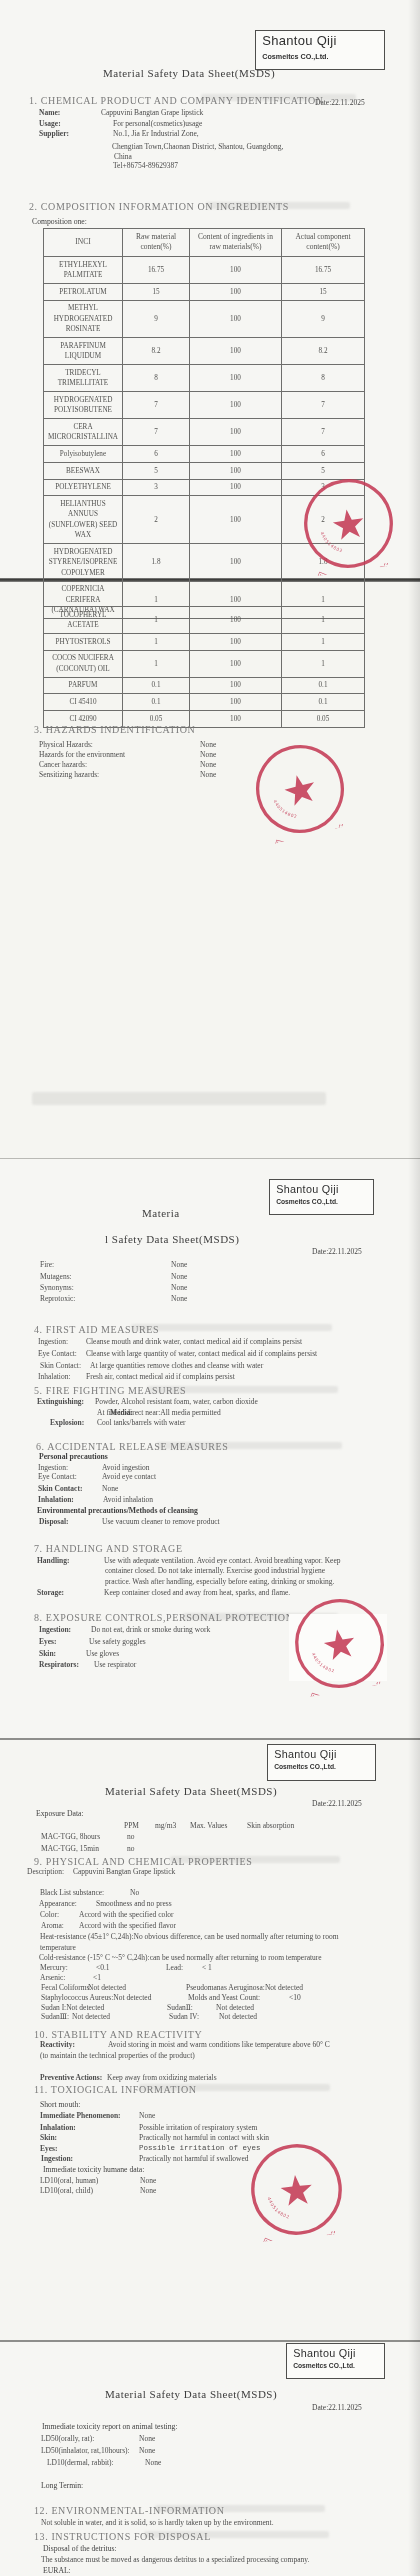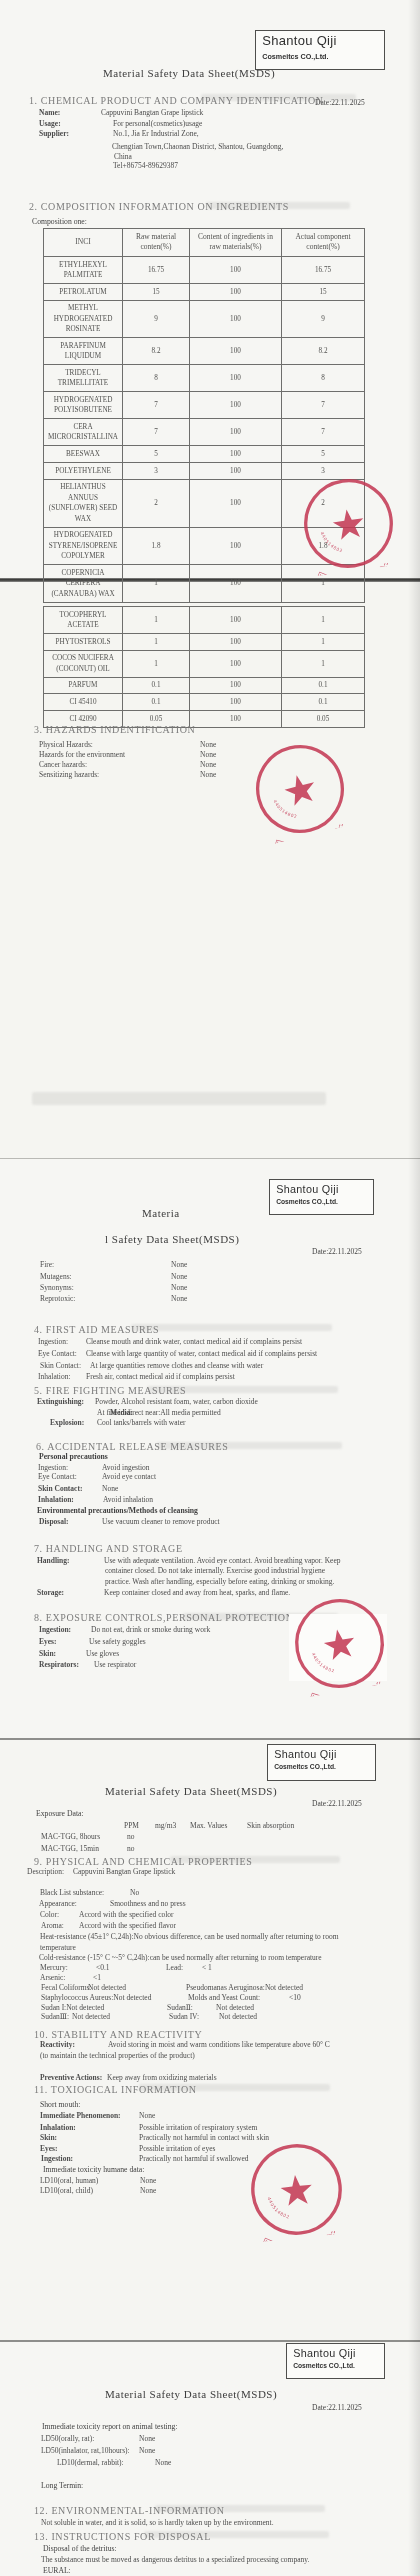--- a/index.html
+++ b/index.html
@@ -160,20 +160,26 @@
         </tr>
 
 
         <tr>
           <td>CERA MICROCRISTALLINA</td>
           <td>7</td>
           <td>100</td>
           <td>7</td>
         </tr>
 
+        <tr>
+          <td>Polyisobutylene</td>
+          <td>6</td>
+          <td>100</td>
+          <td>6</td>
+        </tr>
 
         <tr>
           <td>BEESWAX</td>
           <td>5</td>
           <td>100</td>
           <td>5</td>
         </tr>
 
         <tr>
           <td>POLYETHYLENE</td>
@@ -436,21 +442,21 @@
   <div class="line" style="left:27px;top:1867px;">
     <span>Description:</span>
     <span class="v" style="left:46px;">Cappuvini Bangtan Grape lipstick</span>
   </div>
   <div class="line" style="left:40px;top:1888px;">
     <span>Black List substance:</span>
     <span class="v" style="left:90px;">No</span>
   </div>
   <div class="line" style="left:39px;top:1899px;">
     <span>Appearance:</span>
-    <span class="v" style="left:71px;">Smoothness and no press</span>
+    <span class="v" style="left:57px;">Smoothness and no press</span>
   </div>
   <div class="line" style="left:40px;top:1910px;">
     <span>Color:</span>
     <span class="v" style="left:39px;">Accord with the specified color</span>
   </div>
   <div class="line" style="left:41px;top:1921px;">
     <span>Aroma:</span>
     <span class="v" style="left:38px;">Accord with the specified flavor</span>
   </div>
   <div class="line" style="left:40px;top:1932px;">Heat-resistance (45±1° C,24h):No obvious difference, can be used normally after returning to room</div>
@@ -509,21 +515,21 @@
   <div class="line" style="left:40px;top:2123px;">
     <span class="b">Inhalation:</span>
     <span class="v" style="left:99px;">Possible irritation of respiratory system</span>
   </div>
   <div class="line" style="left:40px;top:2133px;">
     <span class="b">Skin:</span>
     <span class="v" style="left:99px;">Practically not harmful in contact with skin</span>
   </div>
   <div class="line" style="left:40px;top:2144px;">
     <span class="b">Eyes:</span>
-    <span class="v" style="left:99px;">Possible irritation of eyes</span>
+    <span class="v" style="left:99px;font-family:Liberation Mono, monospace;">Possible irritation of eyes</span>
   </div>
   <div class="line" style="left:41px;top:2154px;">
     <span class="b">Ingestion:</span>
     <span class="v" style="left:98px;">Practically not harmful if swallowed</span>
   </div>
   <div class="line sub" style="left:43px;top:2165px;">Immediate toxicity humane data:</div>
   <div class="line" style="left:40px;top:2176px;">
     <span>LD10(oral, human)</span>
     <span class="v" style="left:100px;">None</span>
   </div>
@@ -545,21 +551,21 @@
 
   <div class="line sub" style="left:42px;top:2422px;">Immediate toxicity report on animal testing:</div>
   <div class="line" style="left:41px;top:2434px;">
     <span>LD50(orally, rat):</span>
     <span class="v" style="left:98px;">None</span>
   </div>
   <div class="line" style="left:41px;top:2446px;">
     <span>LD50(inhalator, rat,10hours):</span>
     <span class="v" style="left:98px;">None</span>
   </div>
-  <div class="line" style="left:57px;top:2458px;">
+  <div class="line" style="left:47px;top:2458px;">
     <span>LD10(dermal, rabbit):</span>
     <span class="v" style="left:98px;">None</span>
   </div>
   <div class="line sub" style="left:41px;top:2481px;">Long Termin:</div>
 
   <div class="smudge" style="left:155px;top:2505px;width:170px;height:6.7px;"></div>
   <div class="sec" style="left:34px;top:2505px;">12. ENVIRONMENTAL-INFORMATION</div>
   <div class="line" style="left:41px;top:2518px;">Not soluble in water, and it is solid, so is hardly taken up by the environment.</div>
 
   <div class="smudge" style="left:144px;top:2531px;width:185px;height:6.7px;"></div>

